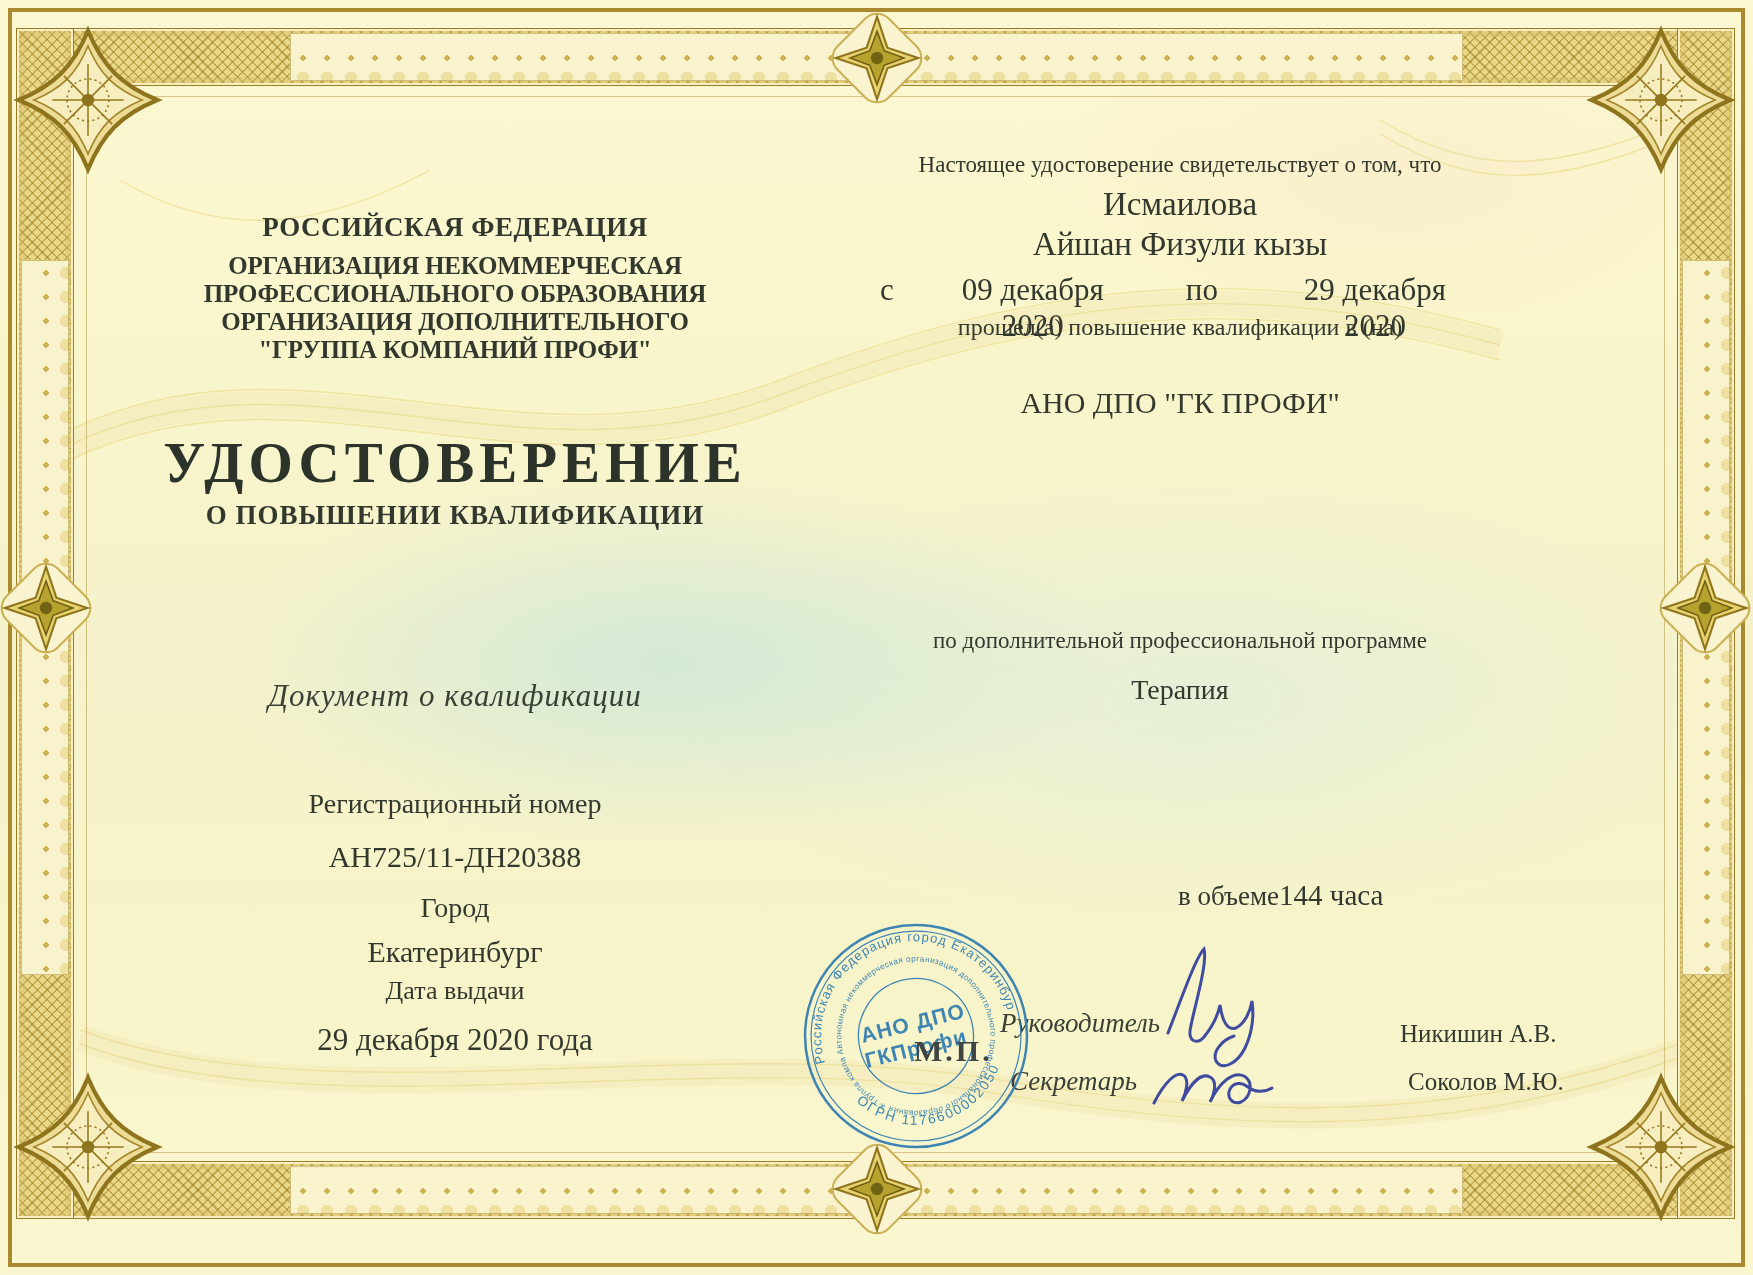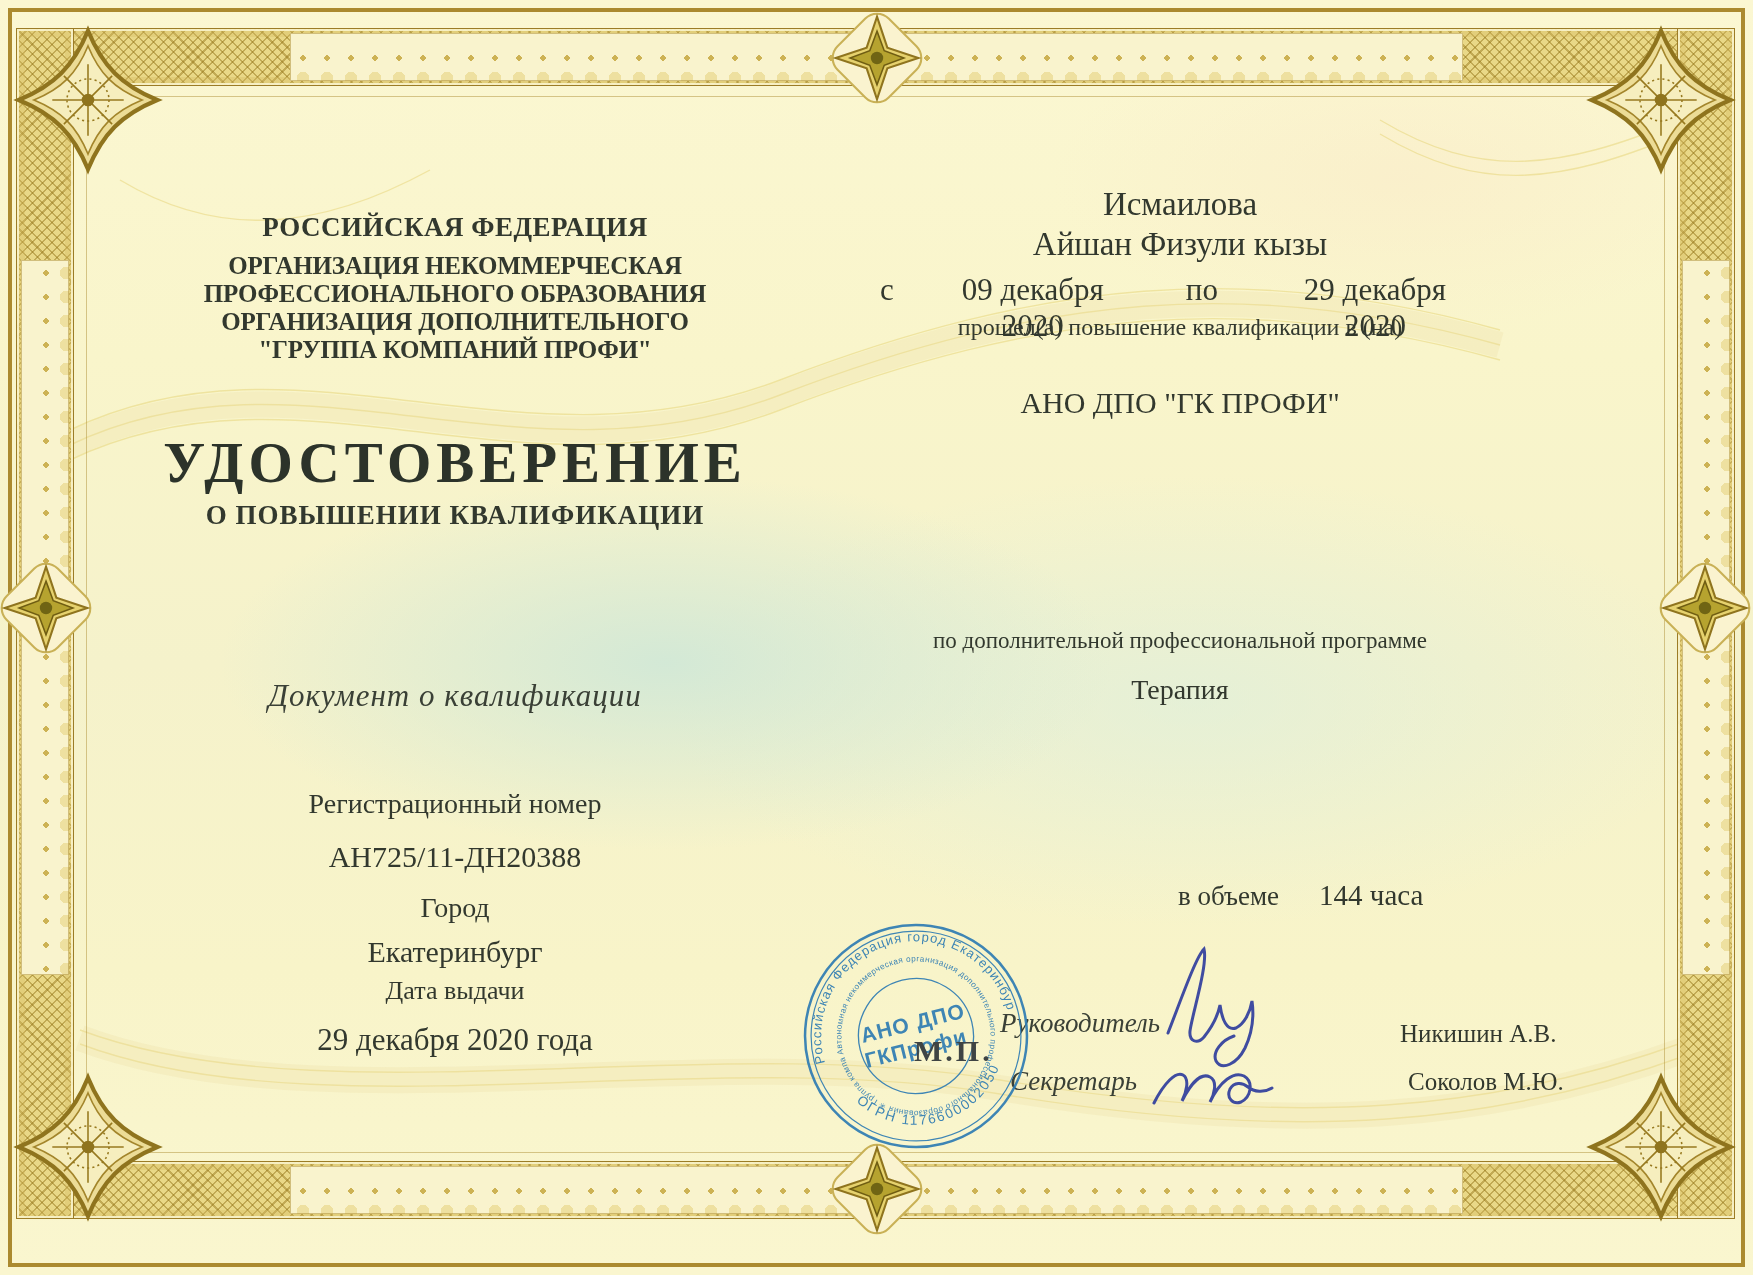--- a/index.html
+++ b/index.html
@@ -72,21 +72,21 @@
   .t-statement{top:152px;font-size:23px;}
   .t-surname{top:186px;font-size:33px;}
   .t-name{top:226px;font-size:33px;}
   .t-period{top:272px;font-size:31px;display:flex;justify-content:center;align-items:baseline;}
   .t-period span{display:inline-block;}
   .gap-a{margin-left:34px;} .gap-b{margin-left:48px;} .gap-c{margin-left:52px;}
   .t-completion{top:314px;font-size:24px;}
   .t-institution{top:386px;font-size:30px;}
   .t-proglabel{top:628px;font-size:23px;}
   .t-progname{top:674px;font-size:28px;}
-  .t-volume{left:1178px;top:858px;font-size:27px;display:flex;gap:40px;align-items:baseline;}
+  .t-volume{left:1178px;top:858px;font-size:27px;display:flex;align-items:baseline;}
   .t-volume .vol-val{font-size:29px;margin-top:21px;}
   .sig-label{font-size:27px;font-style:italic;color:#3a4036;}
   .lab-head{left:1000px;top:1008px;}
   .lab-secretary{left:1010px;top:1066px;}
   .sig-name{font-size:25px;}
   .name-head{left:1400px;top:1020px;}
   .name-secretary{left:1408px;top:1068px;}
   .stamp{left:800px;top:920px;width:232px;height:232px;opacity:.92;}
   .mp-mark{left:914px;top:1034px;font-size:30px;letter-spacing:3px;color:#3f4444;font-weight:bold;}
   .signatures{left:1130px;top:935px;width:230px;height:200px;}
@@ -224,20 +224,21 @@
   <div class="abs col-left t-title">УДОСТОВЕРЕНИЕ</div>
   <div class="abs col-left t-subtitle">О ПОВЫШЕНИИ КВАЛИФИКАЦИИ</div>
   <div class="abs col-left t-kind">Документ о квалификации</div>
   <div class="abs col-left t-reglabel">Регистрационный номер</div>
   <div class="abs col-left t-regnum">АН725/11-ДН20388</div>
   <div class="abs col-left t-citylabel">Город</div>
   <div class="abs col-left t-city">Екатеринбург</div>
   <div class="abs col-left t-datelabel">Дата выдачи</div>
   <div class="abs col-left t-issuedate">29 декабря 2020 года</div>
 
+  <div class="abs col-right t-statement">Настоящее удостоверение свидетельствует о том, что</div>
   <div class="abs col-right t-surname">Исмаилова</div>
   <div class="abs col-right t-name">Айшан Физули кызы</div>
   <div class="abs col-right t-period">
     <span>с</span>
     <span class="gap-a">09 декабря 2020</span>
     <span class="gap-b">по</span>
     <span class="gap-c">29 декабря 2020</span>
   </div>
   <div class="abs col-right t-completion">прошел(а) повышение квалификации в (на)</div>
   <div class="abs col-right t-institution">АНО ДПО "ГК ПРОФИ"</div>

